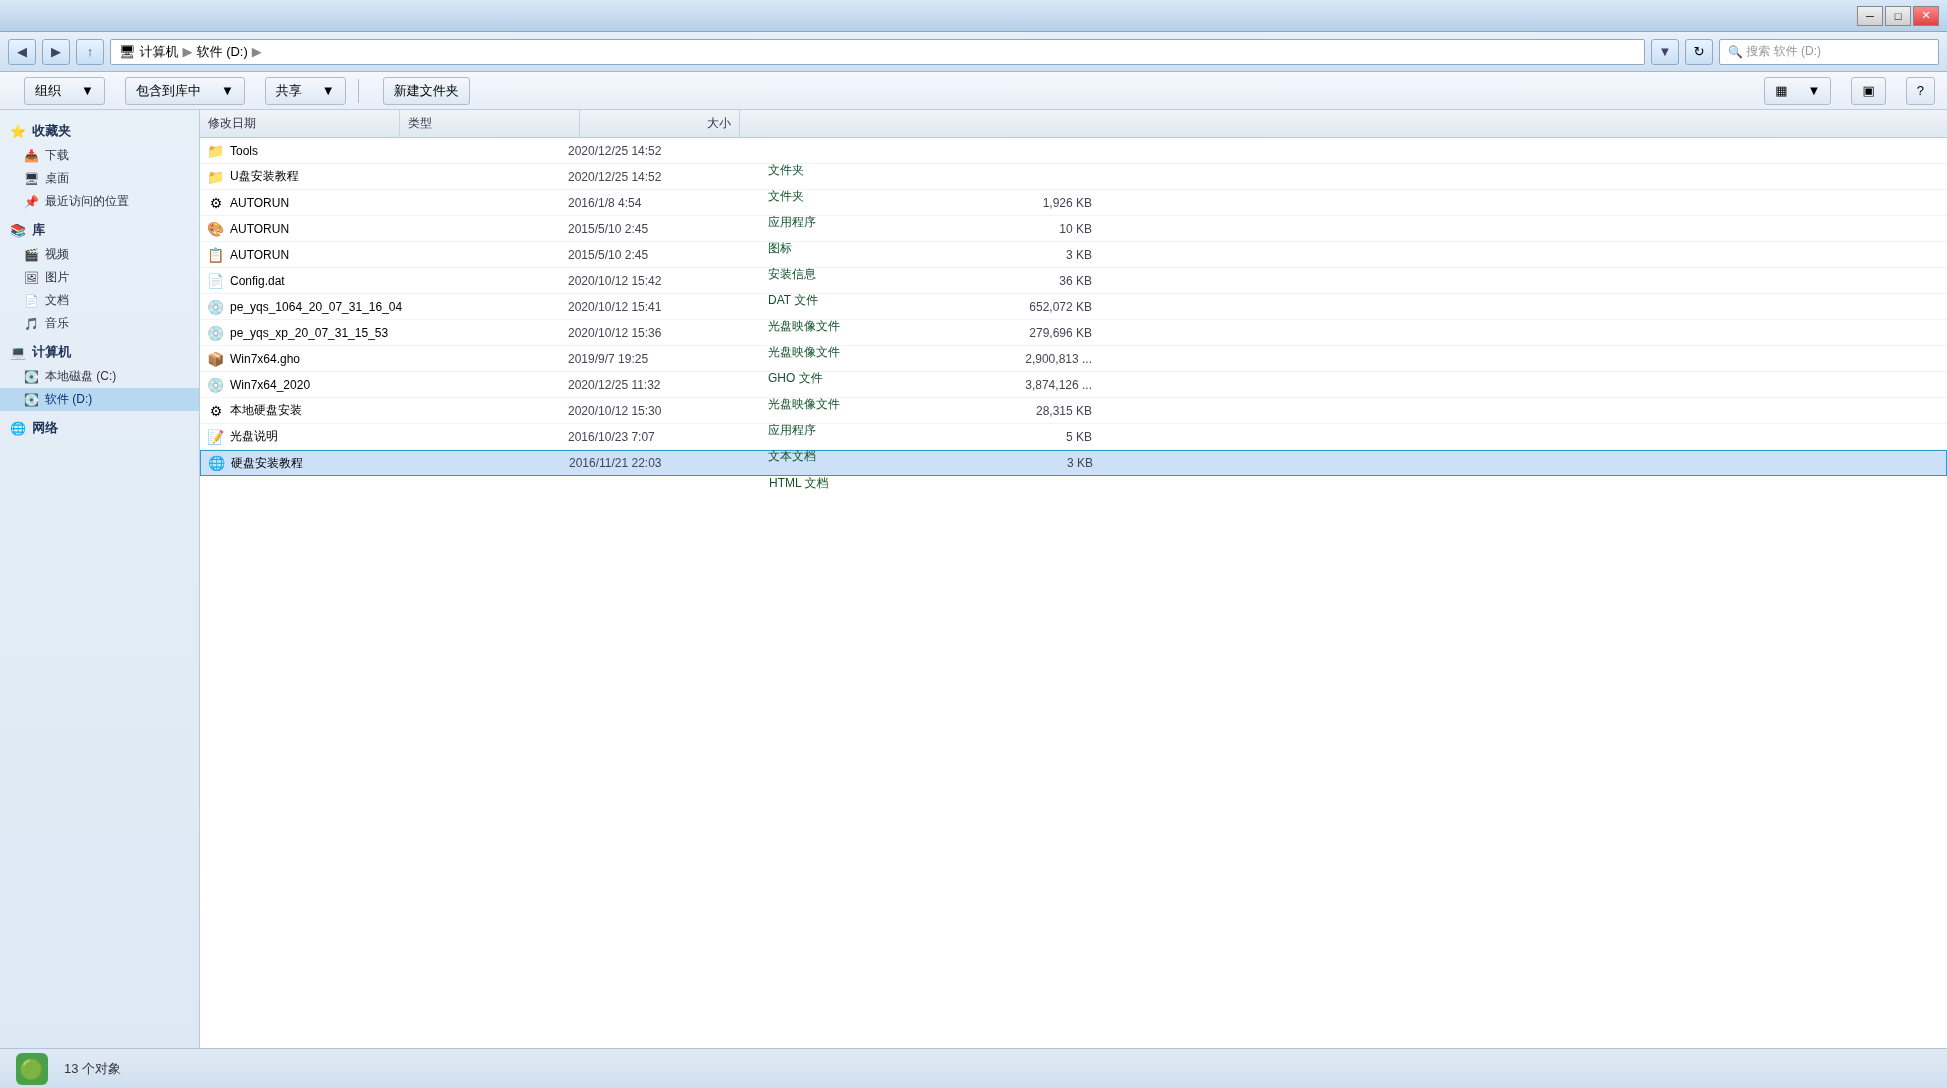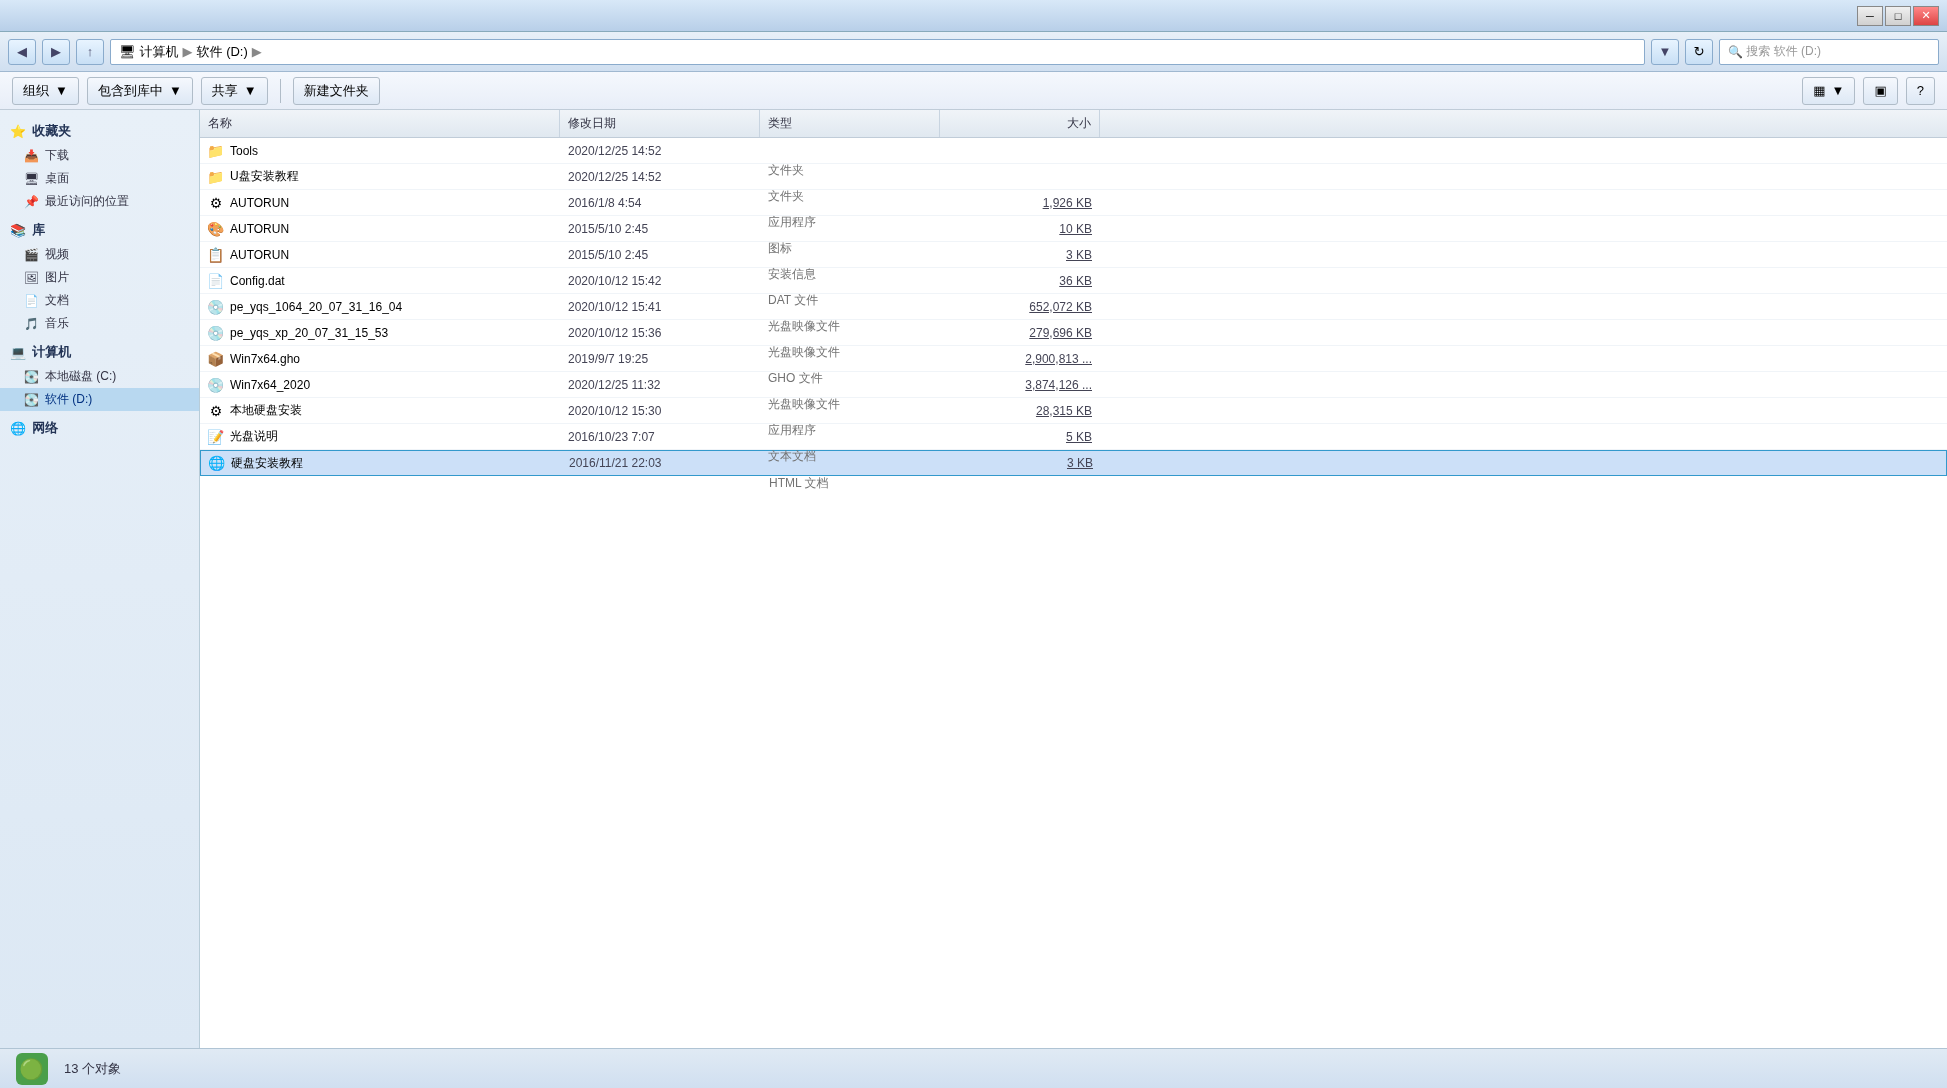--- a/index.html
+++ b/index.html
@@ -116,22 +116,23 @@
     }
     .toolbar-btn {
       height: 28px;
       padding: 0 10px;
       border: 1px solid #b0bcc8;
       background: linear-gradient(to bottom, #f5f8fd, #dde8f5);
       border-radius: 3px;
       cursor: pointer;
       display: flex;
       align-items: center;
-      gap: 6px;
+      gap: 20px;
       font-size: 13px;
+      margin-left: 12px;
     }
     .toolbar-sep {
       width: 1px;
       height: 24px;
       background: #b0bcc8;
       margin: 0 4px;
     }
 
     
     .main {
@@ -219,22 +220,22 @@
       text-overflow: ellipsis;
       white-space: nowrap;
     }
     .file-cell.name {
       width: 360px;
       display: flex;
       align-items: center;
       gap: 6px;
     }
     .file-cell.date { width: 200px; color: #445; }
-    .file-cell.type { width: 180px; color: #737373; margin-top: 40px; }
-    .file-cell.size { width: 160px; text-align: right; color: #445; justify-content: flex-end; display: flex; align-items: center; text-decoration: underline; }
+    .file-cell.type { width: 180px; color: #14532d; margin-top: 40px; }
+    .file-cell.size { width: 160px; text-align: right; color: #445; justify-content: flex-end; display: flex; align-items: center; }
 
     .file-icon {
       width: 16px;
       height: 16px;
       flex-shrink: 0;
       display: inline-flex;
       align-items: center;
       justify-content: center;
       font-size: 14px;
     }
@@ -400,21 +401,20 @@
       <div class="sidebar-header">
         <span>🌐</span>
         <span>网络</span>
       </div>
     </div>
   </div>
 
   <div class="filelist">
 
     <div class="filelist-header">
-      <div class="col-header col-name">名称</div>
       <div class="col-header col-date">修改日期</div>
       <div class="col-header col-type">类型</div>
       <div class="col-header col-size">大小</div>
     </div>
 
     <div id="file-rows-container">
         <div class="file-row">
       <div class="file-cell name">
         <span class="file-icon">📁</span>
         <span>Tools</span>

